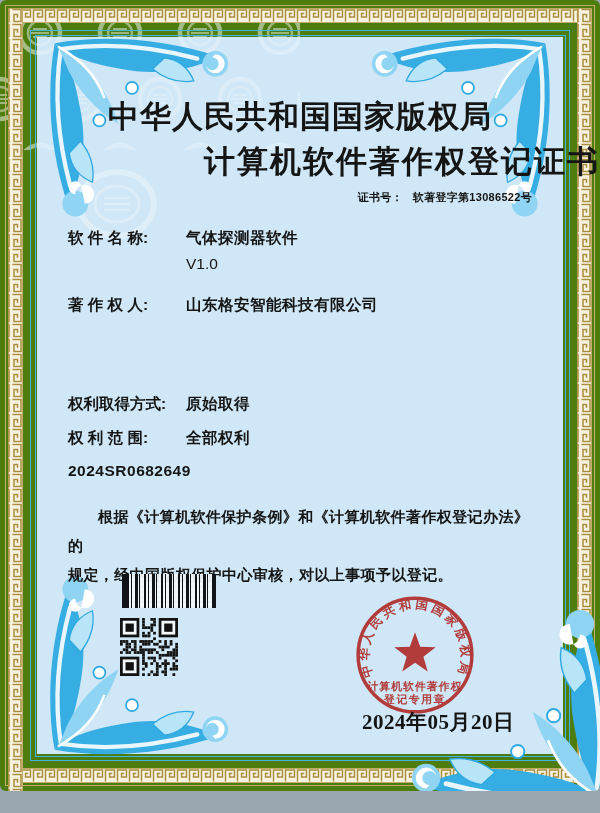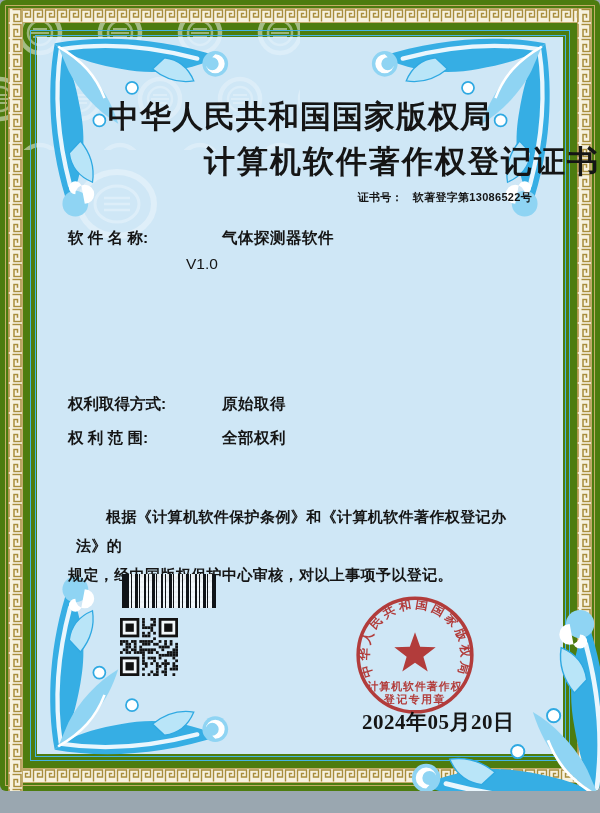--- a/index.html
+++ b/index.html
@@ -28,27 +28,27 @@
   .corner.bl{left:38px;bottom:36px;transform:scaleY(-1);}
   .corner.br{right:34px;bottom:32px;transform:scale(-1.1,-1.1);transform-origin:60% 60%;}
   
   .title1{position:absolute;left:0;top:96px;width:100%;text-align:center;
     font-family:"Liberation Serif","DejaVu Serif",serif;font-weight:bold;
     font-size:31px;letter-spacing:1px;}
   .title2{position:absolute;left:0;top:141px;width:100%;text-align:right;
     font-family:"Liberation Serif","DejaVu Serif",serif;font-weight:bold;
     font-size:31px;letter-spacing:2px;}
   .certno{position:absolute;right:68px;top:190px;font-size:11px;font-weight:bold;letter-spacing:.3px;}
-  .field-row{position:absolute;left:68px;display:flex;font-weight:bold;font-size:15.5px;gap:28px;}
+  .field-row{position:absolute;left:68px;display:flex;font-weight:bold;font-size:15.5px;}
   .field-label{width:118px;flex:0 0 118px;}
-  .field-value{letter-spacing:.5px;margin-left:8px;}
+  .field-value{letter-spacing:.5px;}
   .value2{position:absolute;left:186px;top:255px;font-weight:normal;font-size:15.5px;}
   .statement{position:absolute;left:68px;top:502px;width:466px;
     font-size:15px;font-weight:bold;line-height:29px;letter-spacing:.4px;}
-  .statement .l1{text-indent:2em;margin-left:8px;}
+  .statement .l1{text-indent:2em;}
   
   .barcode{position:absolute;left:122px;top:574px;width:85px;height:34px;
     border-left:5px solid #101418;border-right:4px solid #101418;
     background:
       repeating-linear-gradient(90deg,#101418 0 2px,rgba(244,249,252,.92) 2px 4px,
         #101418 4px 5px,rgba(244,249,252,.92) 5px 8px,#101418 8px 11px,
         rgba(244,249,252,.92) 11px 12px,#101418 12px 13px,rgba(244,249,252,.92) 13px 17px),
       repeating-linear-gradient(0deg,rgba(16,20,24,.35) 0 2px,transparent 2px 5px);}
   .qr{position:absolute;left:120px;top:618px;width:58px;height:58px;}
   
@@ -150,29 +150,34 @@
   <div class="title2">计算机软件著作权登记证书</div>
   <div class="certno">
     <span>证书号：</span><span style="display:inline-block;width:10px"></span><span>软著登字第13086522号</span>
   </div>
 
   <div class="field-row" style="top:228px">
     <span class="field-label">软 件 名 称:</span>
     <span class="field-value">气体探测器软件</span>
   </div>
   <div class="value2">V1.0</div>
+  <div class="field-row" style="top:295px">
+    <span class="field-label">著 作 权 人:</span>
+    <span class="field-value">山东格安智能科技有限公司</span>
+  </div>
   <div class="field-row" style="top:394px">
     <span class="field-label">权利取得方式:</span>
     <span class="field-value">原始取得</span>
   </div>
   <div class="field-row" style="top:428px">
     <span class="field-label">权 利 范 围:</span>
     <span class="field-value">全部权利</span>
   </div>
   <div class="field-row" style="top:462px">
+    <span class="field-value">2024SR0682649</span>
   </div>
 
   <div class="statement">
     <div class="l1">根据《计算机软件保护条例》和《计算机软件著作权登记办法》的</div>
     <div class="l2">规定，经中国版权保护中心审核，对以上事项予以登记。</div>
   </div>
 
   <div class="barcode"></div>
   <svg class="qr" id="qr" viewBox="0 0 21 21">
       <rect x="8" y="0" width="1" height="1" fill="#121212"></rect>

